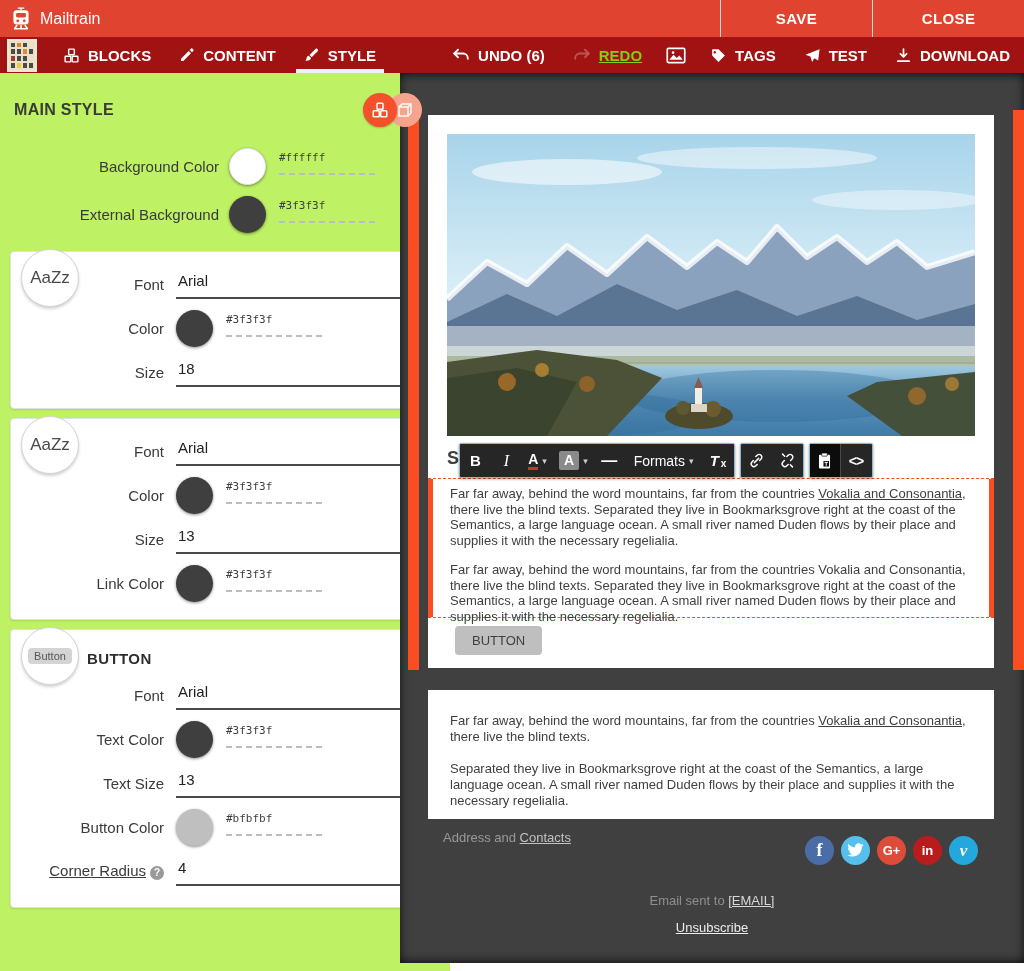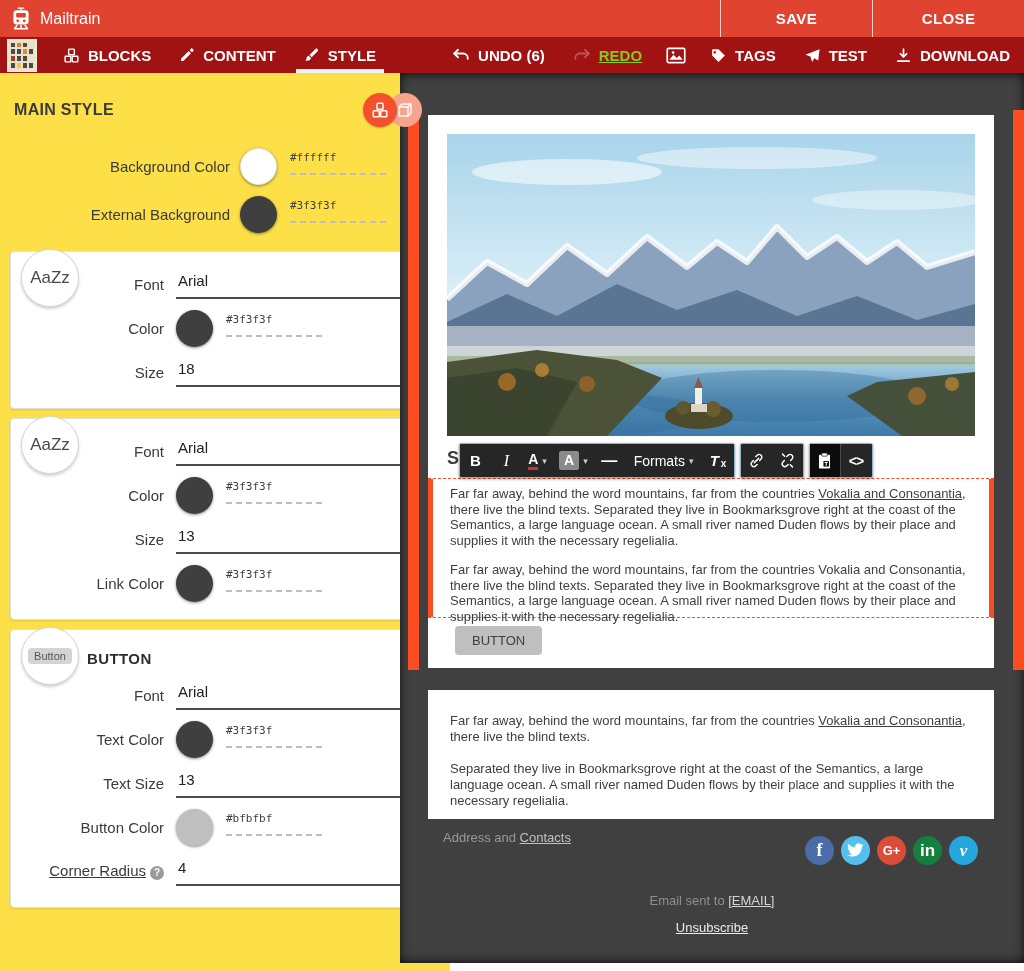--- a/index.html
+++ b/index.html
@@ -25,29 +25,29 @@
   .tab, .tool { display:flex; align-items:center; gap:8px; height:100%; padding:0 14px; font-size:15px; font-weight:bold; cursor:pointer; position:relative; white-space:nowrap; }
   .tab-style:after { content:""; position:absolute; left:6px; right:6px; bottom:0; height:4px; background:#f2f2f2; }
   .tool-undo { margin-left:48px; }
   .tool-redo { color:#84cc16;text-decoration:underline; }
   .tool-redo svg { opacity:.55; }
   .tool-image { padding:0 10px; }
   .tb-spacer { flex:1; }
   .toolbar svg, .topbar svg { display:block; }
 
   
-  .left-panel { position:absolute; left:0; top:73px; width:450px; height:898px; background:#fde047; overflow:hidden; }
+  .left-panel { position:absolute; left:0; top:73px; width:450px; height:898px; background:#bef264; overflow:hidden; }
   .panel-head { position:relative; margin:20px 14px 16px 14px; height:36px; }
   .panel-title { font-size:16px; font-weight:bold; color:#3a3a3a; letter-spacing:.3px; padding-top:8px; }
   .toggles { position:absolute; right:14px; top:0; display:flex; align-items:center; }
   .toggle { width:34px; height:34px; border-radius:50%; display:flex; align-items:center; justify-content:center; cursor:pointer; }
   .toggle-blocks { background:#f4502c; z-index:2; box-shadow:0 1px 2px rgba(0,0,0,.25); }
   .toggle-frame { background:#f7a48e; margin-left:-9px; z-index:1; }
 
-  .mrow { display:flex; align-items:center; margin:0 0 6px 12px; min-height:42px; }
+  .mrow { display:flex; align-items:center; margin:0 0 6px 1px; min-height:42px; }
   .mrow-label { flex:0 0 228px; text-align:right; padding-right:10px; font-size:15px; color:#3a3a3a; }
   .colorctl { display:flex; align-items:flex-start; }
   .swatch { width:37px; height:37px; border-radius:50%; box-shadow:0 1px 3px rgba(0,0,0,.45); cursor:pointer; flex:0 0 auto; }
   .swatch-white { background:#ffffff; }
   .swatch-dark { background:#3f3f3f; }
   .swatch-gray { background:#bfbfbf; }
   .hexwrap { margin-left:13px; padding-top:3px; cursor:text; }
   .hex { font-family:"DejaVu Sans Mono", monospace; font-size:11px; color:#3f3f3f; }
   .dashes { width:96px; border-bottom:2px dashed #bdbdbd; margin-top:9px; }
 
@@ -96,21 +96,21 @@
   .mailcard2 { position:absolute; left:28px; top:617px; width:566px; height:129px; background:#fff; padding:23px 22px; font-size:13px; line-height:16px; color:#3f3f3f; }
   .mailcard2 p + p { margin-top:16px; }
 
   .addr { position:absolute; left:43px; top:757px; font-size:13px; color:#999; }
   .addr a { color:#c2c2c2; text-decoration:underline; cursor:pointer; }
   .socials { position:absolute; right:46px; top:763px; display:flex; gap:7px; }
   .social { width:29px; height:29px; border-radius:50%; display:flex; align-items:center; justify-content:center; color:#fff; cursor:pointer; font-size:15px; font-weight:bold; }
   .s-fb { background:#4a6da8; font-family:"Liberation Serif", serif; font-size:18px; }
   .s-tw { background:#55c0ee; }
   .s-gp { background:#dd4b39; font-size:13px; }
-  .s-in { background:#15803d; font-size:17px; }
+  .s-in { background:#b91c1c; font-size:13px; }
   .s-vm { background:#23a7dd; font-style:italic; font-family:"Liberation Serif", serif; font-size:17px; }
   .sent { position:absolute; left:0; top:820px; width:100%; text-align:center; font-size:13px; color:#8f8f8f; }
   .sent a { color:#d6d6d6; text-decoration:underline; cursor:pointer; }
   .unsub { position:absolute; left:0; top:847px; width:100%; text-align:center; font-size:13px; }
   .unsub a { color:#ececec; text-decoration:underline; cursor:pointer; }
 </style>
 </head>
 <body>
 
 <header class="topbar">

